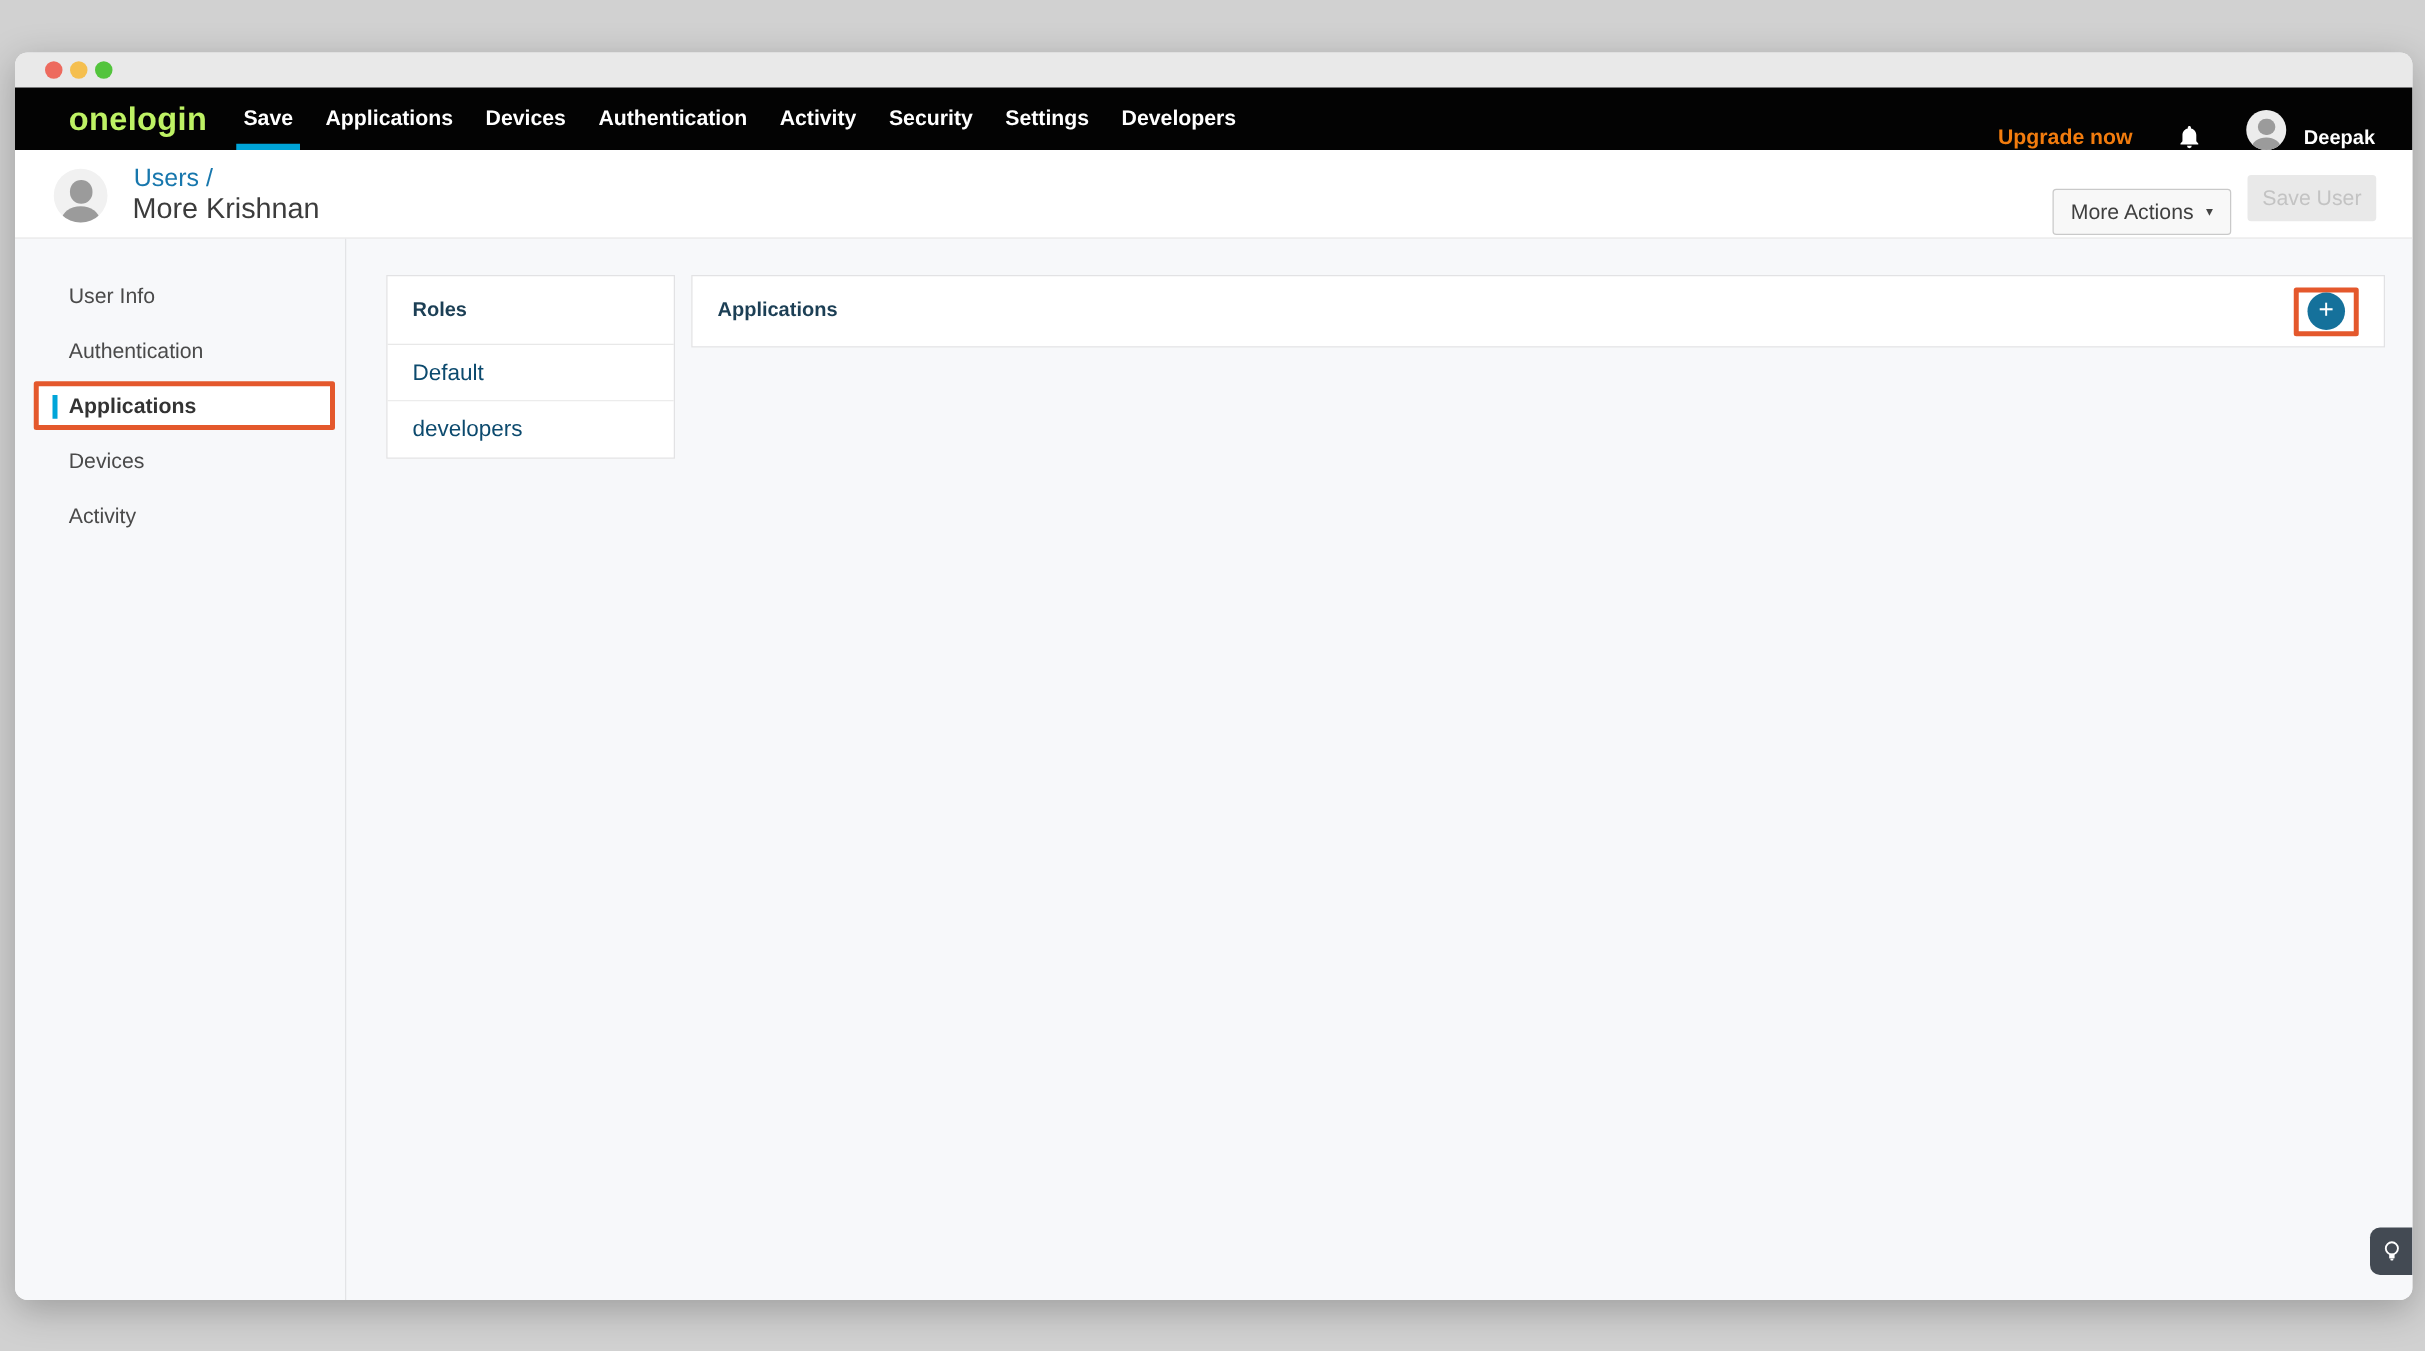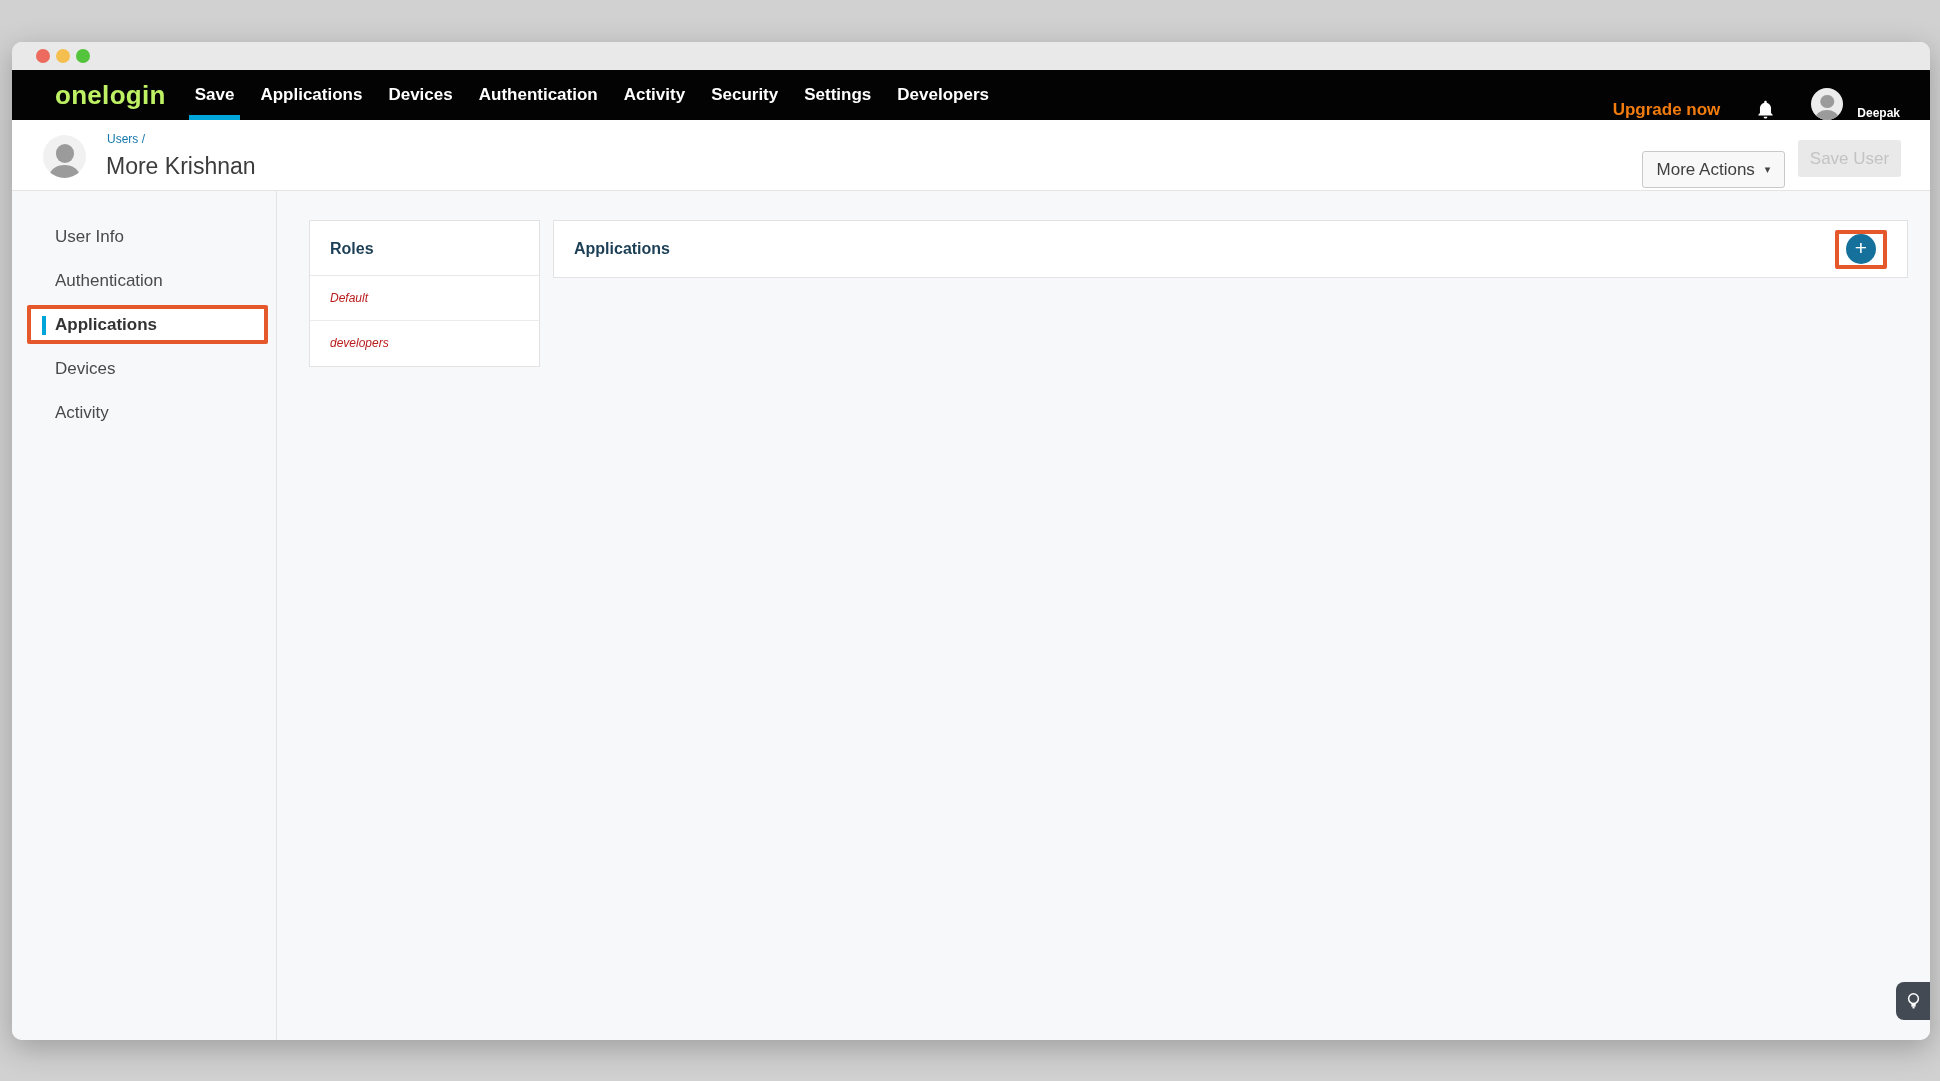--- a/index.html
+++ b/index.html
@@ -24,27 +24,27 @@
   .nav-item.active::after { content:""; position:absolute; left:7px; right:7px; bottom:0; height:5px; background:#00a5d9; }
   .nav-right { margin-left:auto; display:flex; align-items:flex-end; }
   .upgrade { color:#f27c0e; font-size:17px; font-weight:700; cursor:pointer; }
   .bell { margin-left:36px; cursor:pointer; display:flex; }
   .nav-avatar { width:32px; height:32px; border-radius:50%; background:#ececec; margin-left:36px;
                 position:relative; overflow:hidden; cursor:pointer; }
   .person::before { content:""; position:absolute; left:50%; top:22%; transform:translateX(-50%);
                     width:42%; height:42%; border-radius:50%; background:#9b9b9b; }
   .person::after { content:""; position:absolute; left:50%; top:70%; transform:translateX(-50%);
                    width:72%; height:52%; border-radius:50% 50% 0 0; background:#9b9b9b; }
-  .nav-username { color:#fff; font-size:12px; font-weight:600; margin-left:14px; cursor:pointer; }
+  .nav-username { color:#fff; font-size:16px; font-weight:600; margin-left:14px; cursor:pointer; }
 
   
   .page-header { position:relative; height:71px; background:#ffffff; border-bottom:1px solid #e4e4e4; }
   .hdr-avatar { position:absolute; left:31px; top:15px; width:43px; height:43px; border-radius:50%;
                 background:#f1f1f1; overflow:hidden; }
-  .breadcrumb { position:absolute; left:95px; top:12px; color:#1777ad; font-size:12px; cursor:pointer; }
+  .breadcrumb { position:absolute; left:95px; top:12px; color:#1777ad; font-size:20px; cursor:pointer; }
   .page-title { position:absolute; left:94px; top:33px; color:#3c3c3c; font-size:23px; font-weight:400; }
   .btn-more { position:absolute; right:145px; top:31px; width:143px; height:37px; background:#f8f8f8;
               border:1px solid #c9c9c9; border-radius:3px; font-size:17px; color:#3f3f3f;
               display:flex; align-items:center; justify-content:center; gap:10px; cursor:pointer;
               font-family:"Liberation Sans", sans-serif; }
   .btn-more .caret { font-size:11px; color:#444; }
   .btn-save { position:absolute; right:29px; top:20px; width:103px; height:37px; background:#e9e9e9;
               border:none; border-radius:3px; font-size:17px; color:#c3c3c3;
               font-family:"Liberation Sans", sans-serif; }
 
@@ -58,22 +58,22 @@
                      border:4px solid #e4582c; border-radius:2px; background:#ffffff; z-index:0; }
   .side-item .accent-bar { position:absolute; left:30px; top:13px; width:4px; height:19px;
                            background:#00a5d9; z-index:2; }
   .side-item .lbl { position:relative; z-index:2; }
 
   .main { position:relative; flex:1; }
   .card { position:absolute; background:#fff; border:1px solid #e2e2e4; }
   .roles-card { left:32px; top:29px; width:231px; }
   .card-head { height:55px; line-height:55px; padding-left:20px; font-size:16px; font-weight:700;
                color:#1c3f55; border-bottom:1px solid #e8e8e8; }
-  .role-row { height:45px; line-height:45px; padding-left:20px; font-size:12px; color:#b91c1c;
-              border-bottom:1px solid #ececec; cursor:pointer;font-style:italic; }
+  .role-row { height:45px; line-height:45px; padding-left:20px; font-size:18px; color:#0c4a6e;
+              border-bottom:1px solid #ececec; cursor:pointer; }
   .role-row:last-child { border-bottom:none; }
 
   .apps-card { left:276px; top:29px; right:22px; height:58px; display:flex; align-items:center;
                justify-content:space-between; padding:0 20px; }
   .apps-title { font-size:16px; font-weight:700; color:#1c3f55; }
   .plus-annotation { width:52px; height:39px; border:4px solid #e4582c; border-radius:2px;
                      display:flex; align-items:center; justify-content:center; margin-right:0; }
   .btn-plus { width:30px; height:30px; border-radius:50%; background:#15719b; border:none; color:#fff;
               font-size:21px; line-height:28px; font-weight:400; cursor:pointer;
               display:flex; align-items:center; justify-content:center; padding-bottom:2px;

